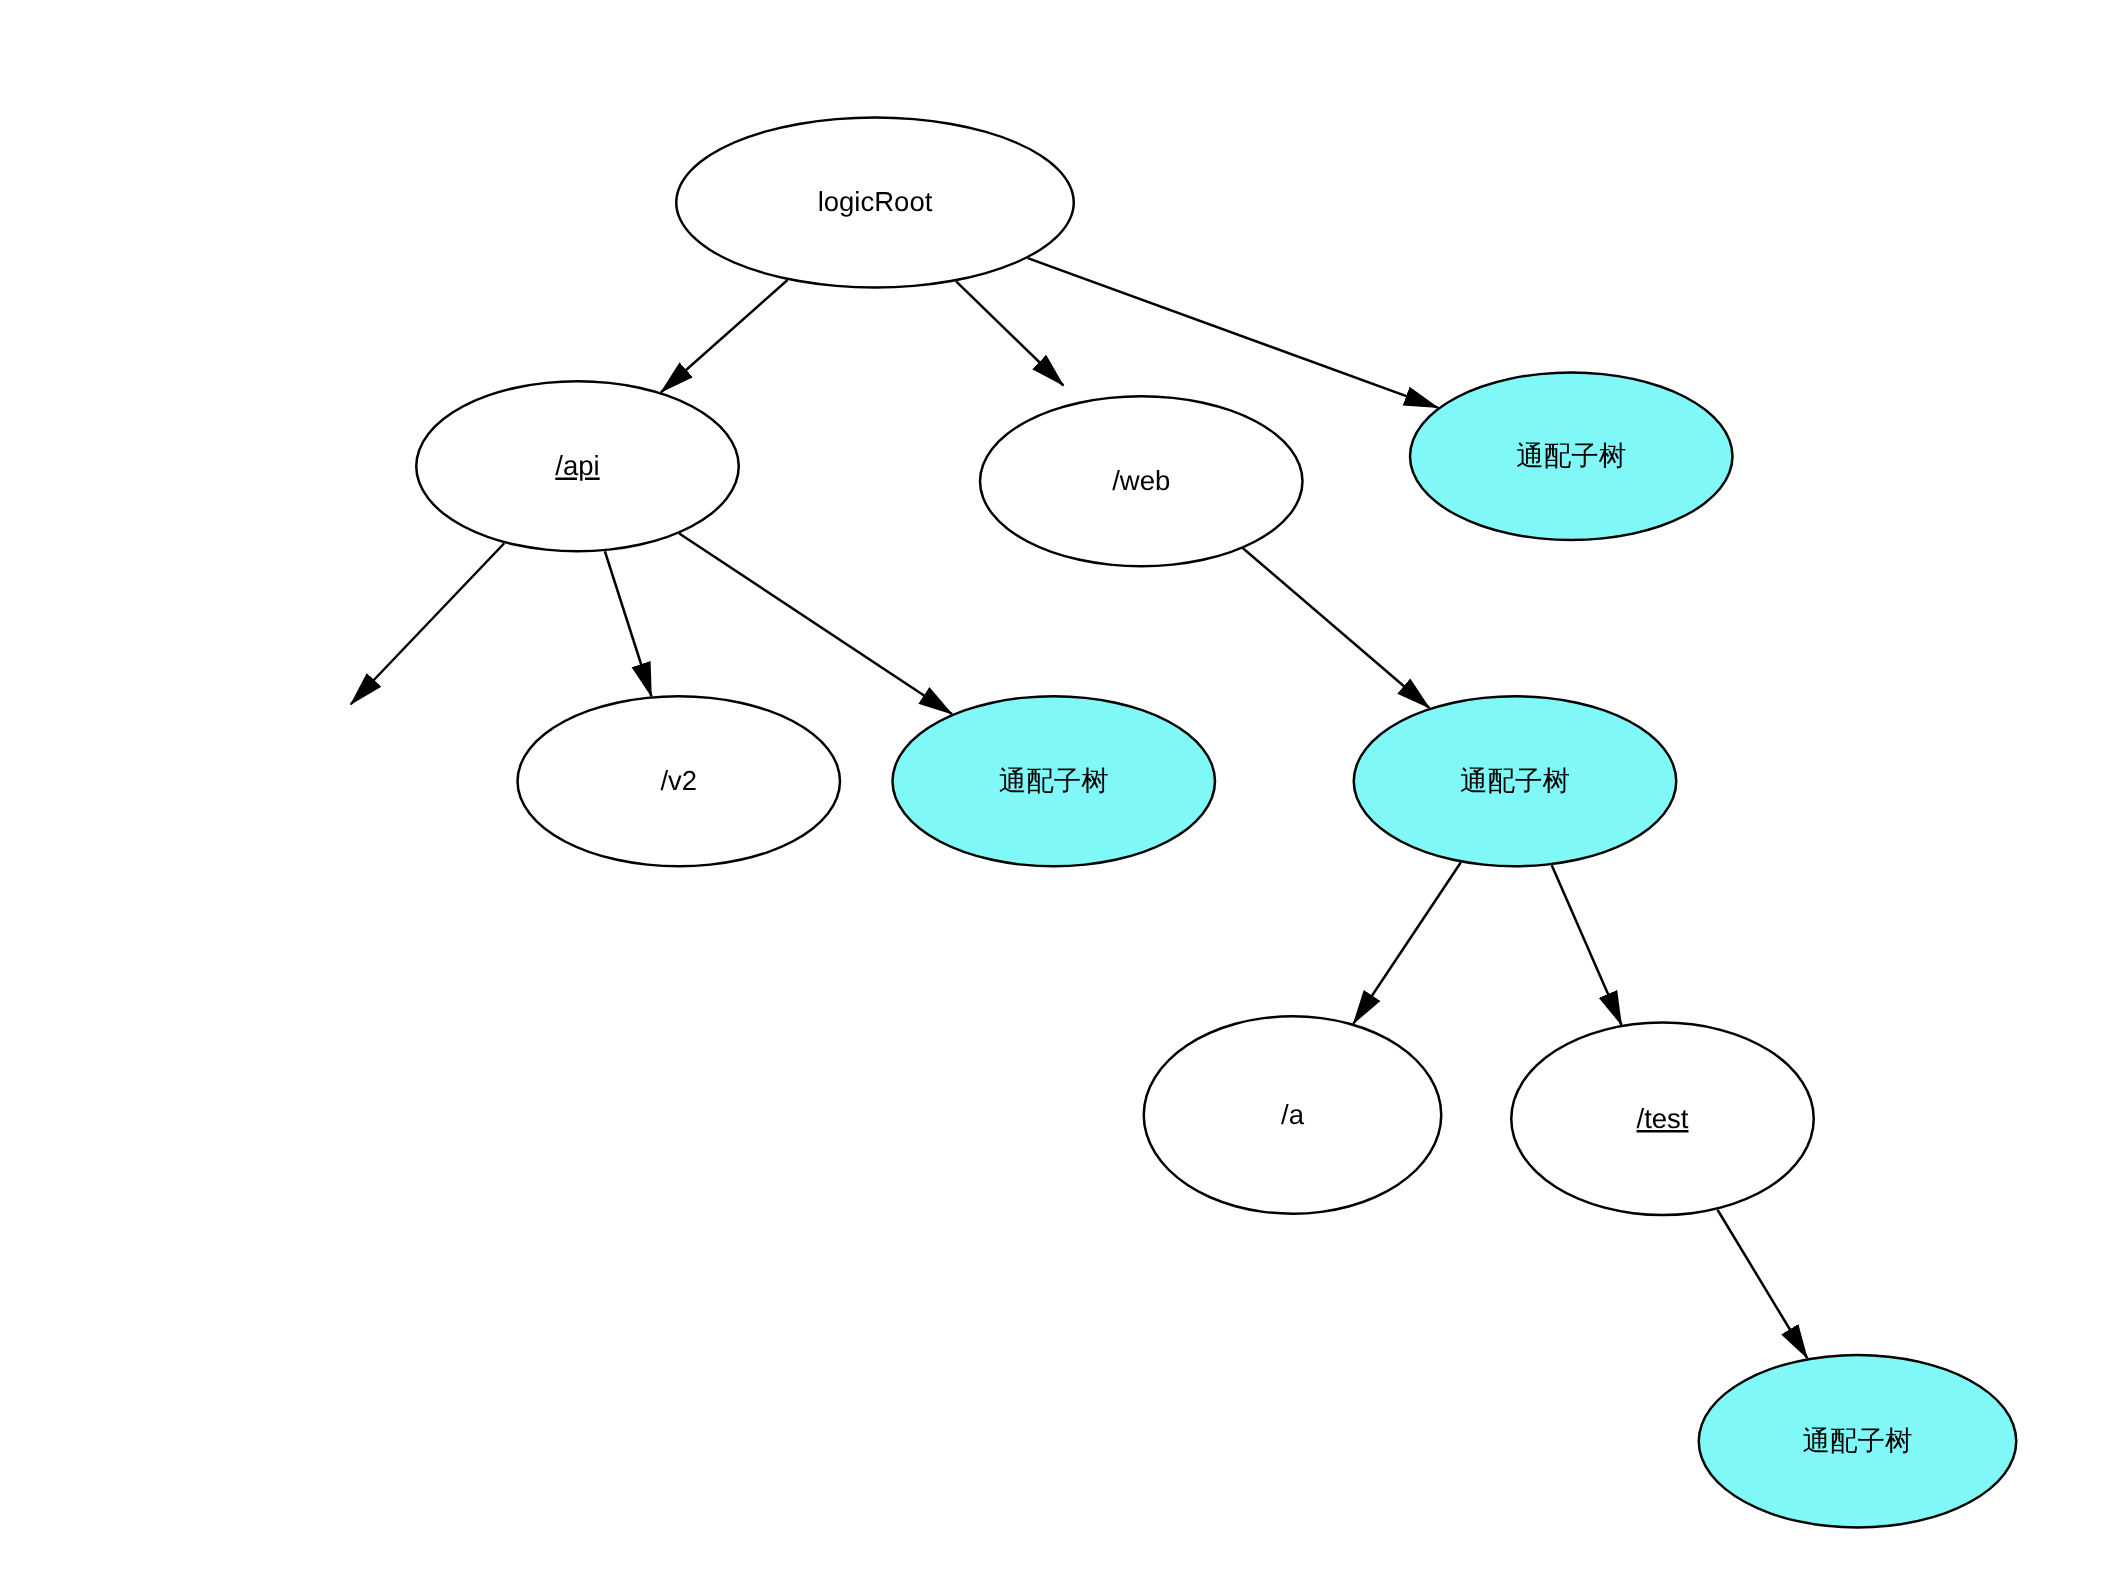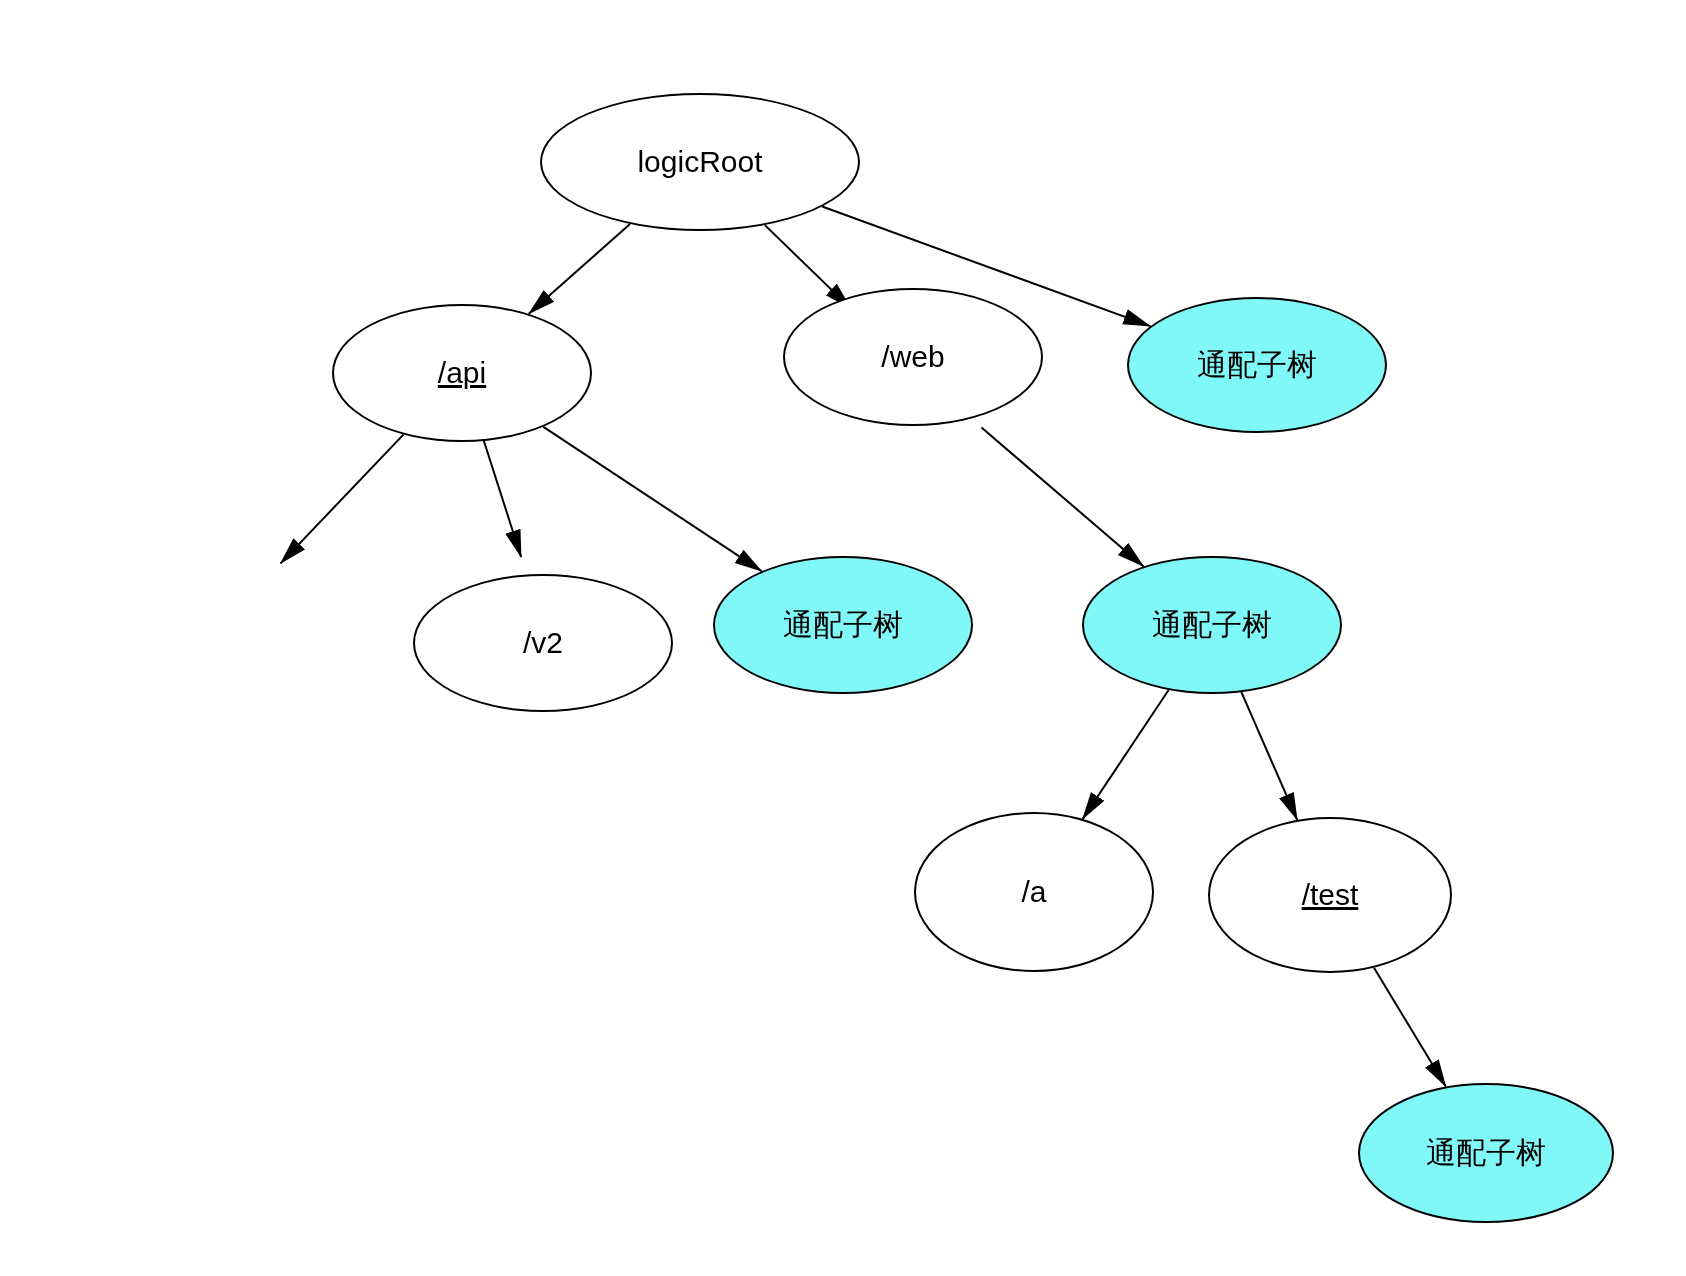--- a/index.html
+++ b/index.html
@@ -17,21 +17,21 @@
   #edge-layer { position: absolute; left: 0; top: 0; }
   #edge-layer line { stroke: var(--edge-color, #000); stroke-width: 2; }
   #arrowhead polygon { fill: var(--edge-color, #000); }
   .node {
     position: absolute;
     border: 2.5px solid var(--node-border, #000);
     border-radius: 50%;
     background: var(--node-fill, #fff);
     display: flex; align-items: center; justify-content: center;
     color: var(--text-color, #000);
-    font-size: 30px;
+    font-size: 22px;
     line-height: 1;
     white-space: nowrap;
   }
   .node.wildcard { background: var(--wildcard-fill, #80f8f8); }
 </style>
 </head>
 <body>
 
 <div class="diagram" style="--bg: #ffffff; --node-fill: #ffffff; --wildcard-fill: #80f8f8; --node-border: #000000; --edge-color: #000000; --text-color: #000000;">
 
@@ -54,30 +54,30 @@
     </svg>
 
   <div class="node" style="left: 540px; top: 93px; width: 320px; height: 138px;">
     <span class="node-label">logicRoot</span>
   </div>
 
   <div class="node" style="left: 332px; top: 304px; width: 260px; height: 138px; text-decoration: underline;">
     <span class="node-label">/api</span>
   </div>
 
-  <div class="node" style="left: 783px; top: 288px; width: 260px; height: 138px;">
+  <div class="node" style="left: 783px; top: 316px; width: 260px; height: 138px;">
     <span class="node-label">/web</span>
   </div>
 
   <div class="node wildcard" style="left: 1127px; top: 297px; width: 260px; height: 136px;">
     <span class="node-label">通配子树</span>
   </div>
 
 
-  <div class="node" style="left: 413px; top: 574px; width: 260px; height: 138px;">
+  <div class="node" style="left: 413px; top: 556px; width: 260px; height: 138px;">
     <span class="node-label">/v2</span>
   </div>
 
   <div class="node wildcard" style="left: 713px; top: 556px; width: 260px; height: 138px;">
     <span class="node-label">通配子树</span>
   </div>
 
   <div class="node wildcard" style="left: 1082px; top: 556px; width: 260px; height: 138px;">
     <span class="node-label">通配子树</span>
   </div>

